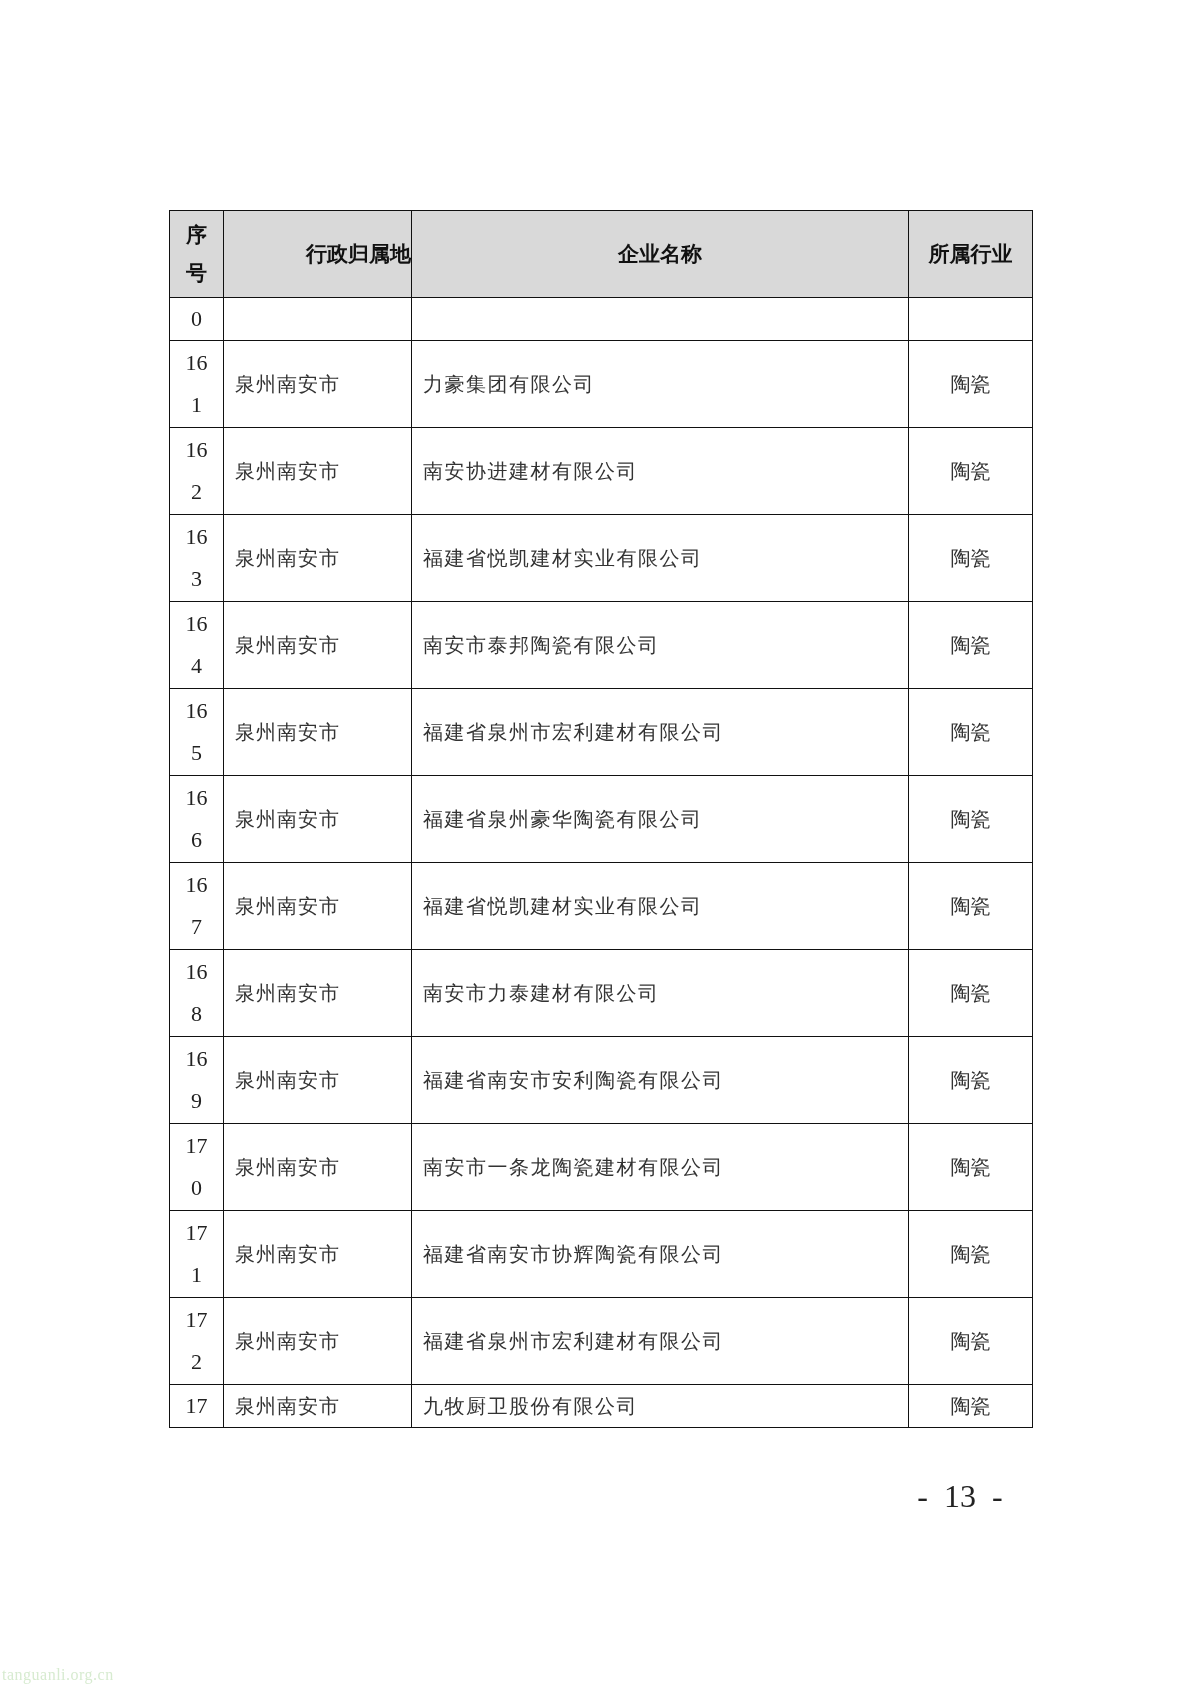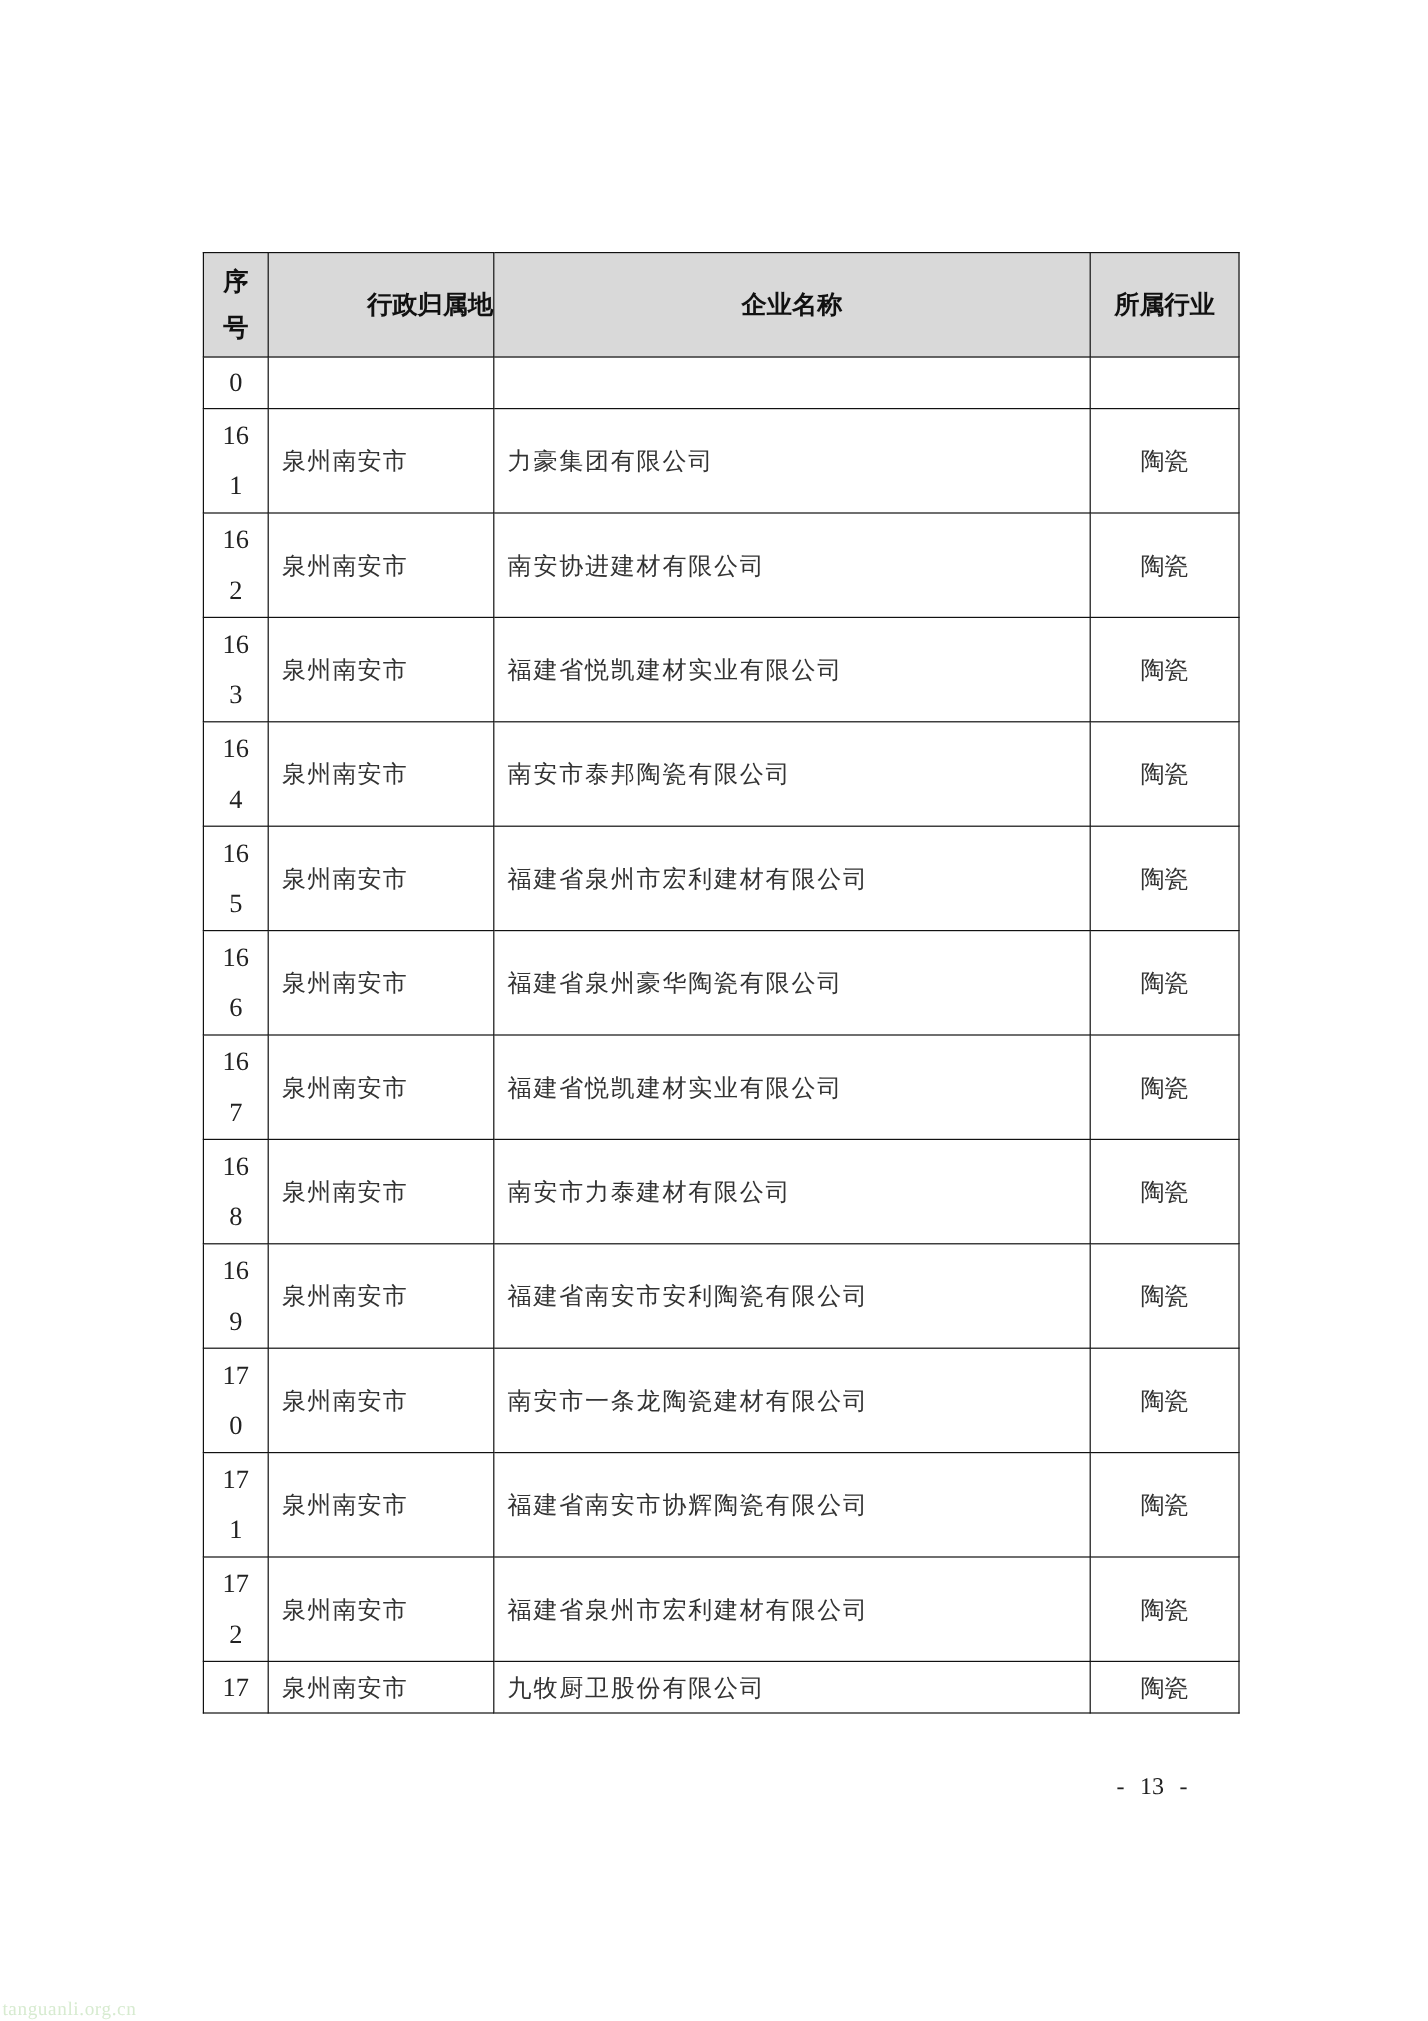--- a/index.html
+++ b/index.html
@@ -20,21 +20,21 @@
   td.c2 { padding-left:11px; letter-spacing:1px; }
   td.c3 { padding-left:11px; letter-spacing:1.5px; }
   .seq { display:flex; flex-direction:column; align-items:center; justify-content:space-between;
          height:72px; line-height:30px; font-family:"Liberation Serif",serif; font-size:22px; color:#222; }
   .hseq { display:flex; flex-direction:column; align-items:center; gap:10px; }
   tr.zero td { height:42px; }
   tr.zero .seq { height:auto; }
   tr.last td { height:42px; }
   tr.last .seq { height:auto; }
   .pagenum { position:absolute; left:900px; top:1478px; width:120px; text-align:center;
-             font-family:"Liberation Serif",serif; font-size:20px; color:#222; word-spacing:8px; }
+             font-family:"Liberation Serif",serif; font-size:32px; color:#222; word-spacing:8px; }
   .watermark { position:absolute; left:2px; top:1666px; font-size:16px; color:#d7ebd0;
                font-family:Liberation Serif, serif; letter-spacing:0.5px; }
 </style>
 </head>
 <body>
 
 <table class="tbl">
   <thead>
     <tr>
       <th class="c1">

